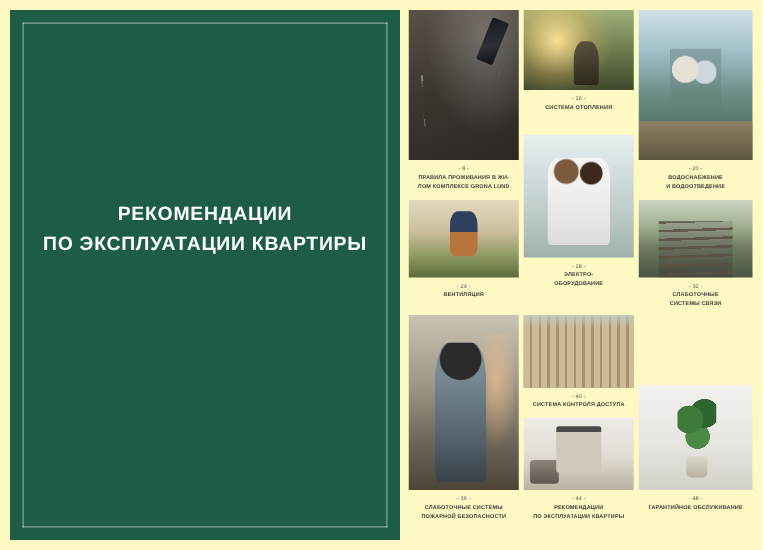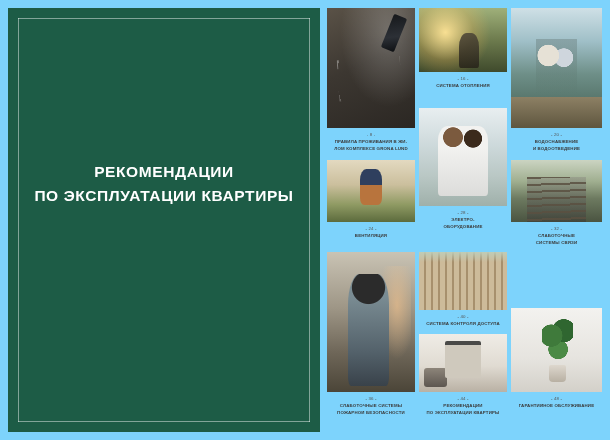--- a/index.html
+++ b/index.html
@@ -11,21 +11,21 @@
     width: 610px;
     height: 440px;
     font-family: "Liberation Sans", sans-serif;
     overflow: hidden;
   }
 
   .page {
     position: relative;
     width: 610px;
     height: 440px;
-    background: #7dd3fc;
+    background: #fef9c3;
   }
 
   
   .cover {
     position: absolute;
     left: 8px;
     top: 8px;
     width: 312px;
     height: 424px;
     background: #1d5c46;

